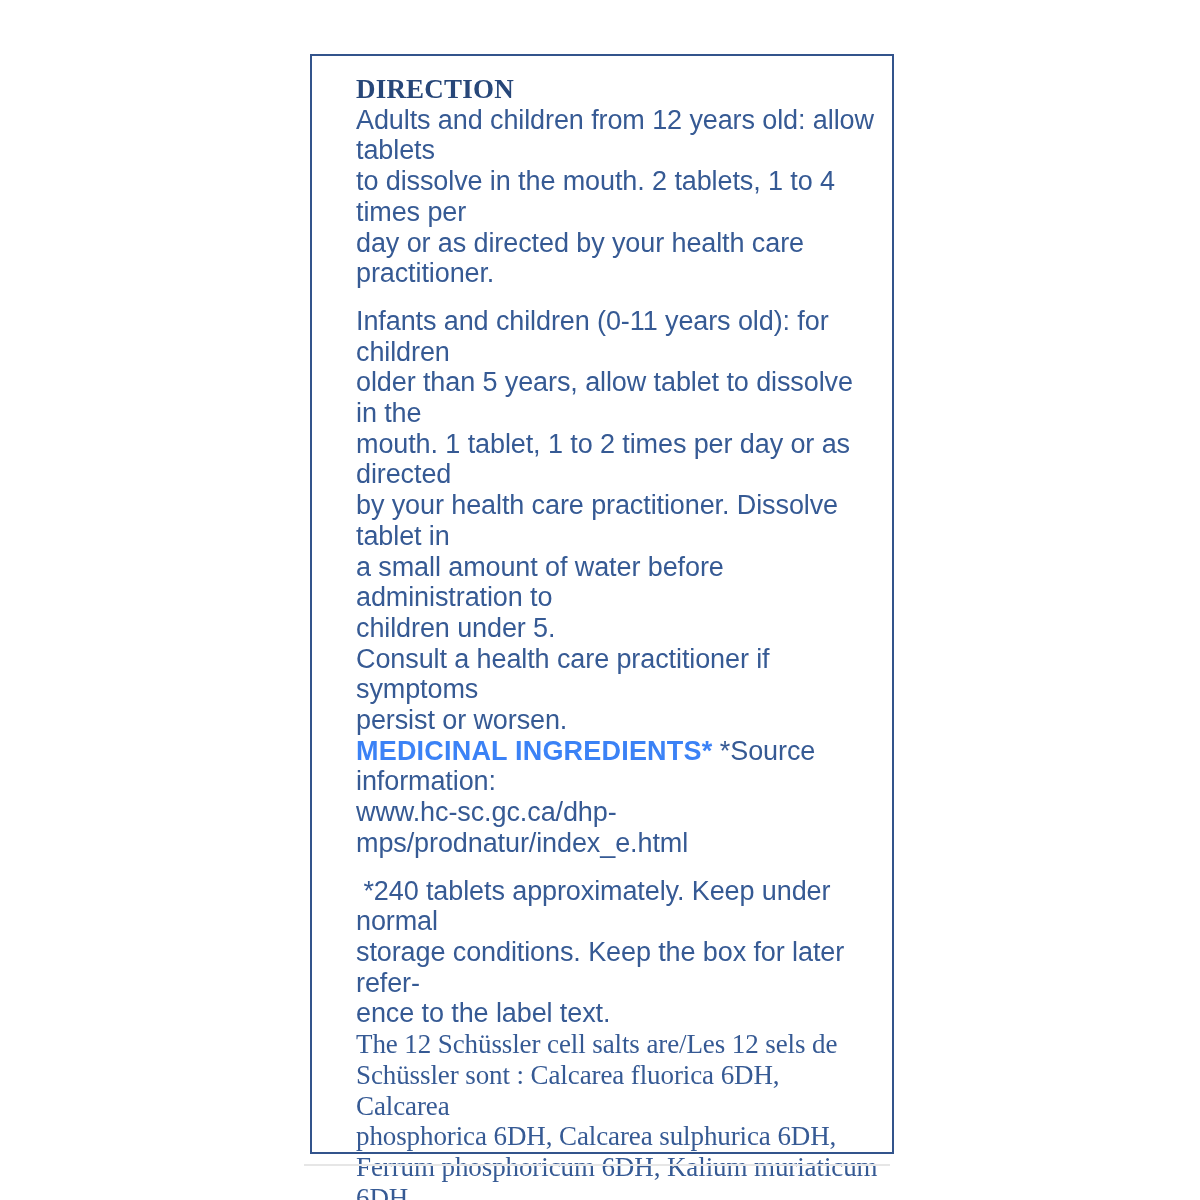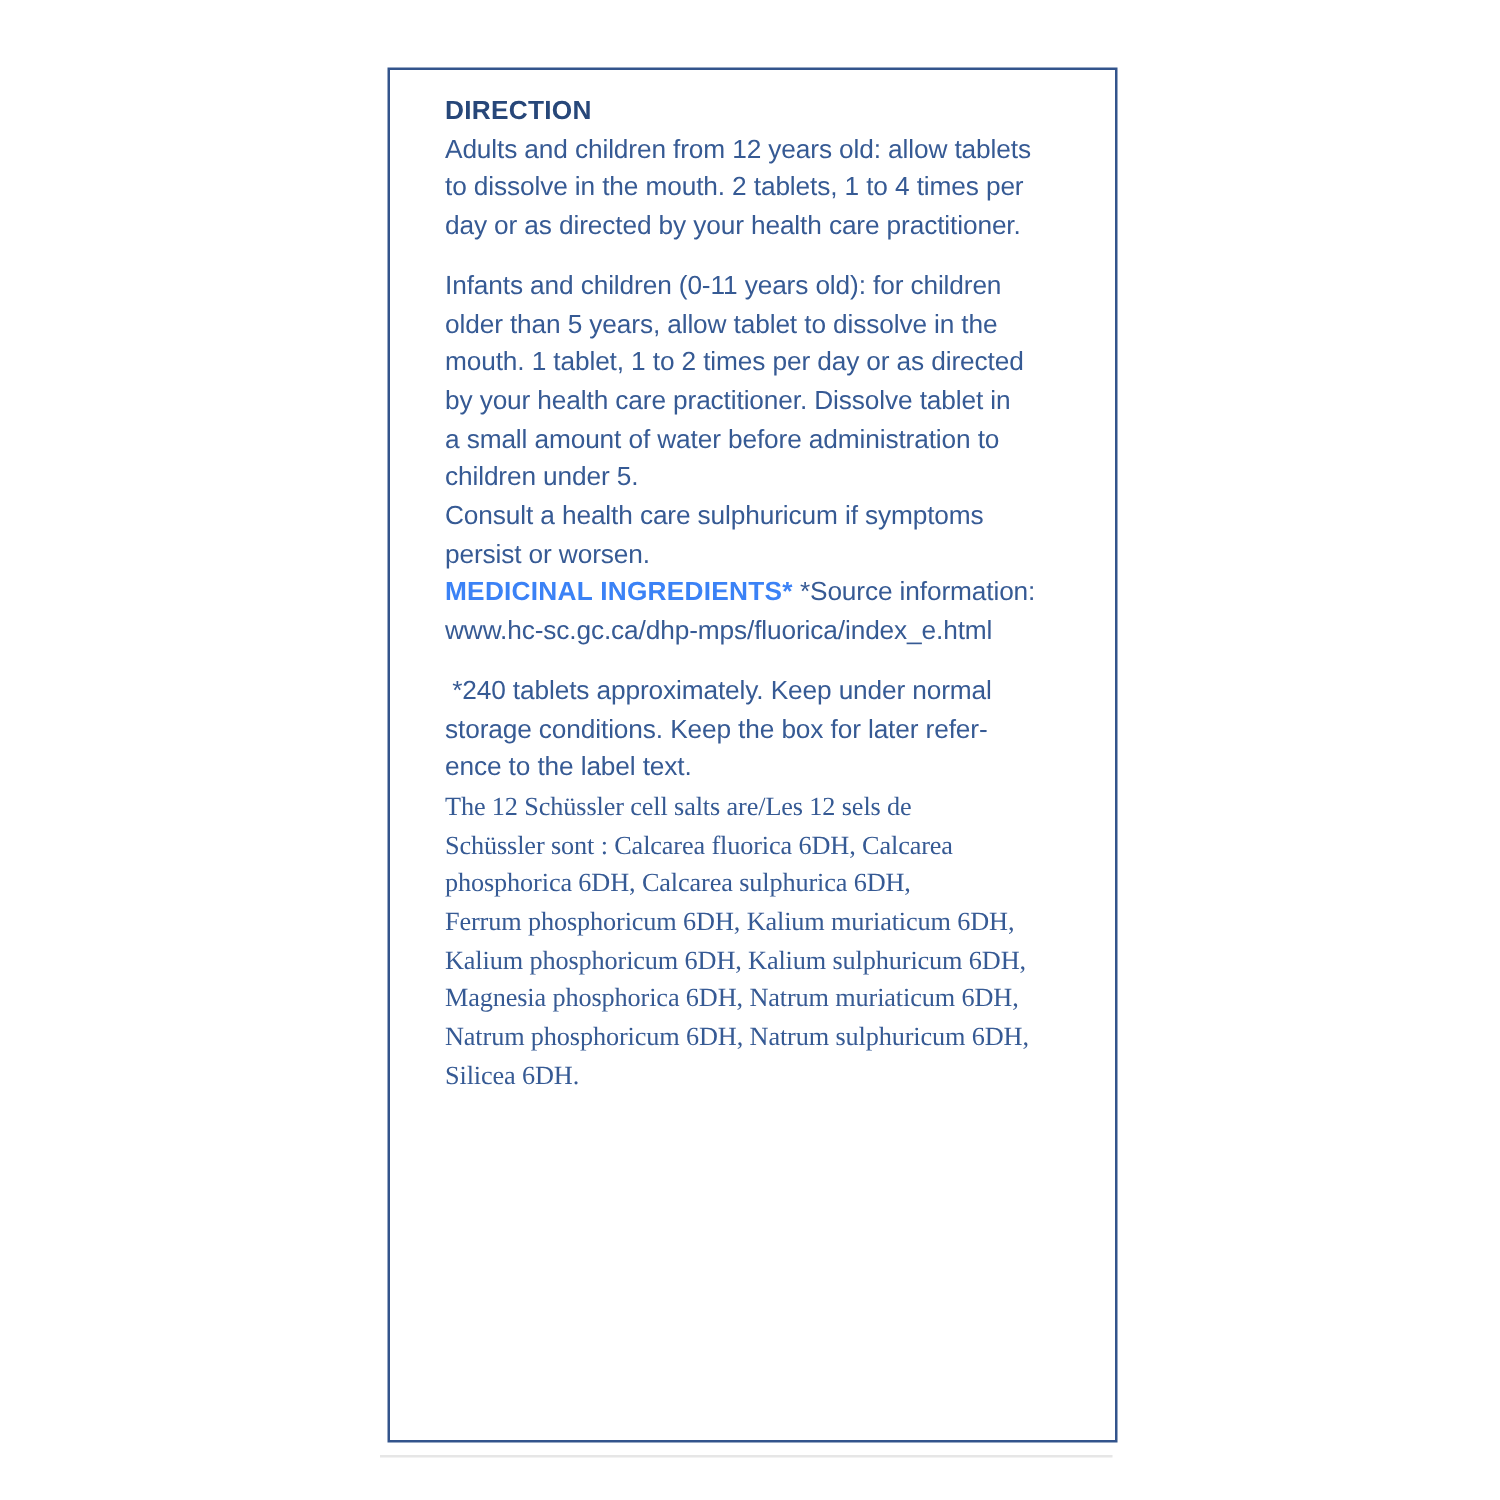--- a/index.html
+++ b/index.html
@@ -24,33 +24,34 @@
     box-sizing: border-box;
     border: 2px solid #33548c;
     background: #ffffff;
   }
   .content {
     padding: 18px 14px 0 44px;
     color: #365a94;
   }
   .content p { margin: 0; }
   .body {
-    font-size: 21px;
+    font-size: 27px;
     line-height: 30.7px;
     white-space: pre-line;
     letter-spacing: -0.1px;
   }
   .block { margin-bottom: 17px; }
   .last { margin-bottom: 0; font-family: Liberation Serif, serif; }
   .heading {
     font-weight: 700;
     color: #274779;
-    font-size: 21px;
+    font-size: 27px;
     line-height: 30.7px;
     letter-spacing: 0.2px;
+    font-family: Liberation Serif, serif;
   }
   .heading-inline {
     font-weight: 700;
     color: #3b82f6;
     letter-spacing: 0.2px;
   }
   .shadow-line {
     position: absolute;
     left: -8px;
     top: 1108px;
@@ -73,26 +74,26 @@
 day or as directed by your health care practitioner.</p>
       </div>
 
       <p class="body block">Infants and children (0-11 years old): for children
 older than 5 years, allow tablet to dissolve in the
 mouth. 1 tablet, 1 to 2 times per day or as directed
 by your health care practitioner. Dissolve tablet in
 a small amount of water before administration to
 children under 5.</p>
 
-      <p class="body block">Consult a health care sulphuricum if symptoms
+      <p class="body block">Consult a health care practitioner if symptoms
 persist or worsen.</p>
 
 
       <p class="body block"><strong class="heading-inline">MEDICINAL INGREDIENTS*</strong><span> *Source information:
-www.hc-sc.gc.ca/dhp-mps/fluorica/index_e.html</span></p>
+www.hc-sc.gc.ca/dhp-mps/prodnatur/index_e.html</span></p>
 
       <div class="block">
       </div>
 
       <p class="body block">&nbsp;*240 tablets approximately. Keep under normal
 storage conditions. Keep the box for later refer-
 ence to the label text.</p>
 
       <p class="body last">The 12 Schüssler cell salts are/Les 12 sels de
 Schüssler sont : Calcarea fluorica 6DH, Calcarea

